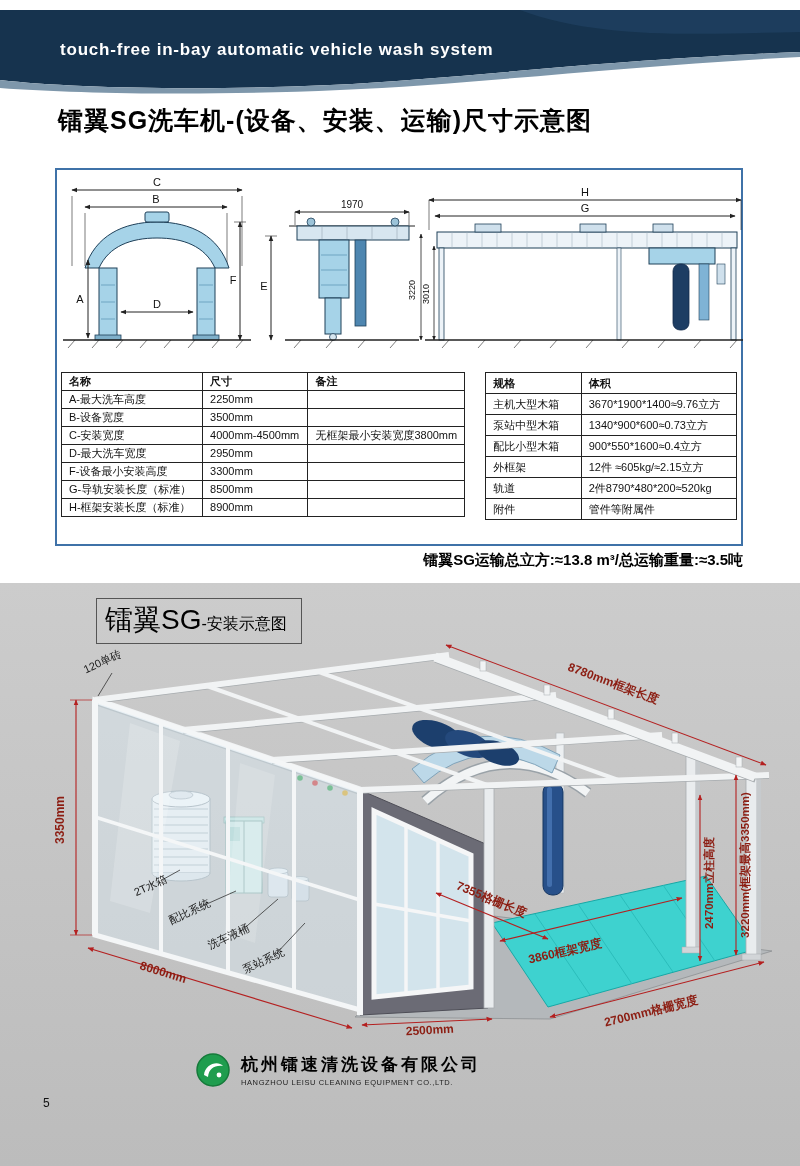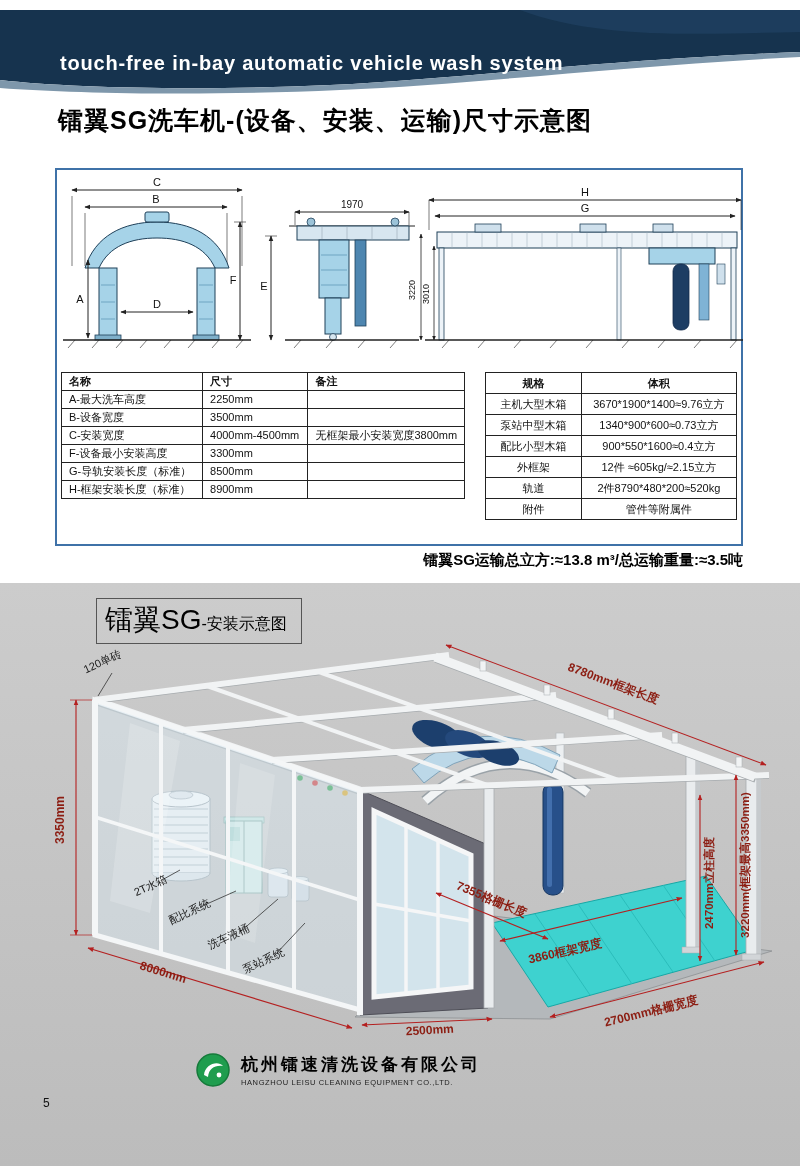--- a/index.html
+++ b/index.html
@@ -1,27 +1,27 @@
 <!DOCTYPE html>
 <html><head>
 <meta charset="utf-8">
 <style>
   html,body{margin:0;padding:0;background:#fff;}
   body{width:800px;height:1166px;font-family:"Liberation Sans",sans-serif;}
   .page{position:relative;width:800px;height:1166px;overflow:hidden;background:#fff;}
   .banner{position:absolute;top:0;left:0;width:800px;height:96px;}
-  .banner-text{position:absolute;top:52px;left:60px;color:#fff;font-size:20px;font-weight:bold;letter-spacing:.8px;}
+  .banner-text{position:absolute;top:40px;left:60px;color:#fff;font-size:17px;font-weight:bold;letter-spacing:.8px;}
   .page-title{position:absolute;top:104px;left:58px;font-size:25px;font-weight:bold;color:#000;letter-spacing:1px;}
   .diagram-box{position:absolute;top:168px;left:55px;width:688px;height:378px;border:2px solid #3f72a8;box-sizing:border-box;background:#fff;}
   .drawings{display:block;margin:0 auto;}
   .tables-row{display:flex;align-items:flex-start;gap:20px;margin:2px 4px 0 4px;}
   table{border-collapse:collapse;font-size:11px;color:#111;}
   td,th{border:1px solid #222;padding:2px 7px;text-align:left;line-height:13px;white-space:nowrap;}
   th{font-weight:bold;}
-  table.vol td,table.vol th{padding:3.5px 7px;text-align:center;}
+  table.vol td,table.vol th{padding:3.5px 7px;}
   .transport{position:absolute;top:551px;right:57px;font-size:15px;font-weight:bold;color:#000;}
   .gray-section{position:absolute;top:583px;left:0;width:800px;height:583px;background:linear-gradient(#cccccc,#bcbcbc);}
   .install-title{position:absolute;top:598px;left:96px;border:1px solid #555;padding:2px 14px 4px 8px;display:flex;align-items:baseline;background:transparent;}
   .install-title .main{font-size:28px;font-weight:normal;color:#000;}
   .install-title .sub{font-size:16px;font-weight:400;color:#000;}
   .iso-svg{position:absolute;top:583px;left:0;}
   .footer{position:absolute;top:1052px;left:0;width:676px;display:flex;justify-content:center;align-items:center;gap:10px;}
   .footer .cn{font-size:17px;font-weight:bold;letter-spacing:3px;color:#000;}
   .footer .en{font-size:7.5px;letter-spacing:.6px;color:#222;margin-top:2px;}
   .page-num{position:absolute;top:1096px;left:43px;font-size:12px;color:#111;}
@@ -210,20 +210,25 @@
               <td>B-设备宽度</td>
               <td>3500mm</td>
               <td></td>
             </tr>
             <tr>
               <td>C-安装宽度</td>
               <td>4000mm-4500mm</td>
               <td>无框架最小安装宽度3800mm</td>
             </tr>
             <tr>
+              <td>D-最大洗车宽度</td>
+              <td>2950mm</td>
+              <td></td>
+            </tr>
+            <tr>
               <td>F-设备最小安装高度</td>
               <td>3300mm</td>
               <td></td>
             </tr>
             <tr>
               <td>G-导轨安装长度（标准）</td>
               <td>8500mm</td>
               <td></td>
             </tr>
             <tr>

